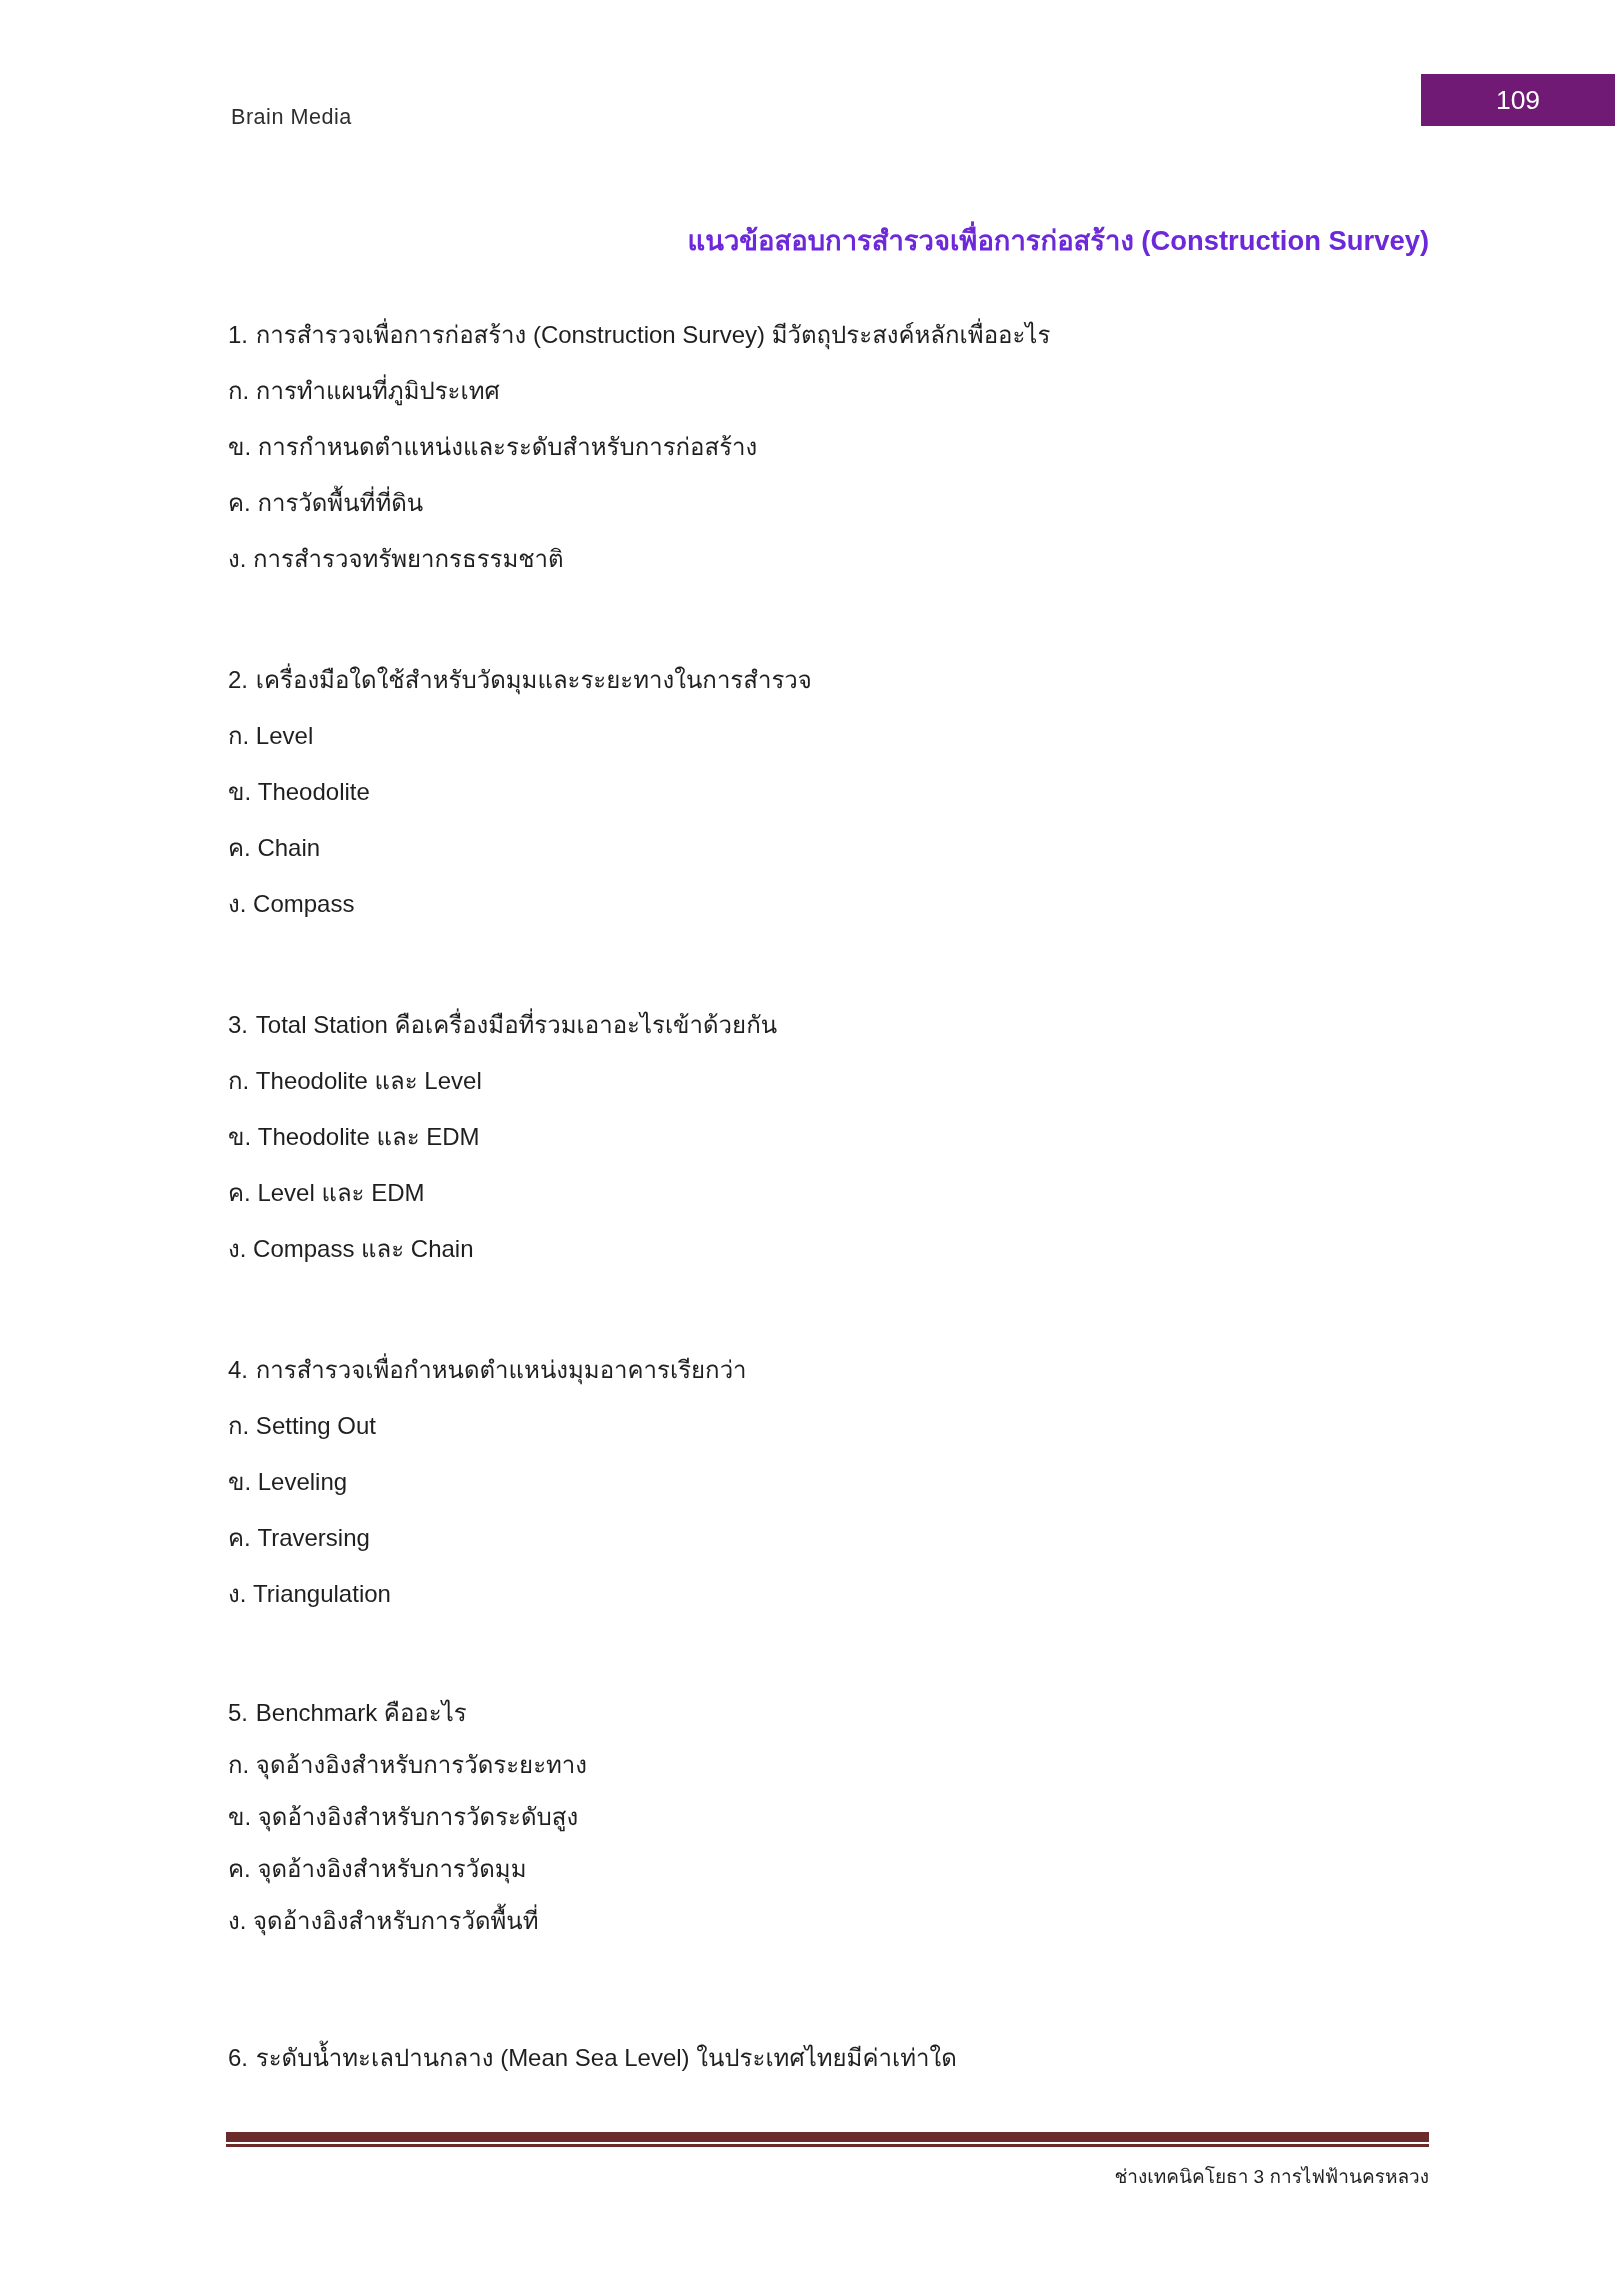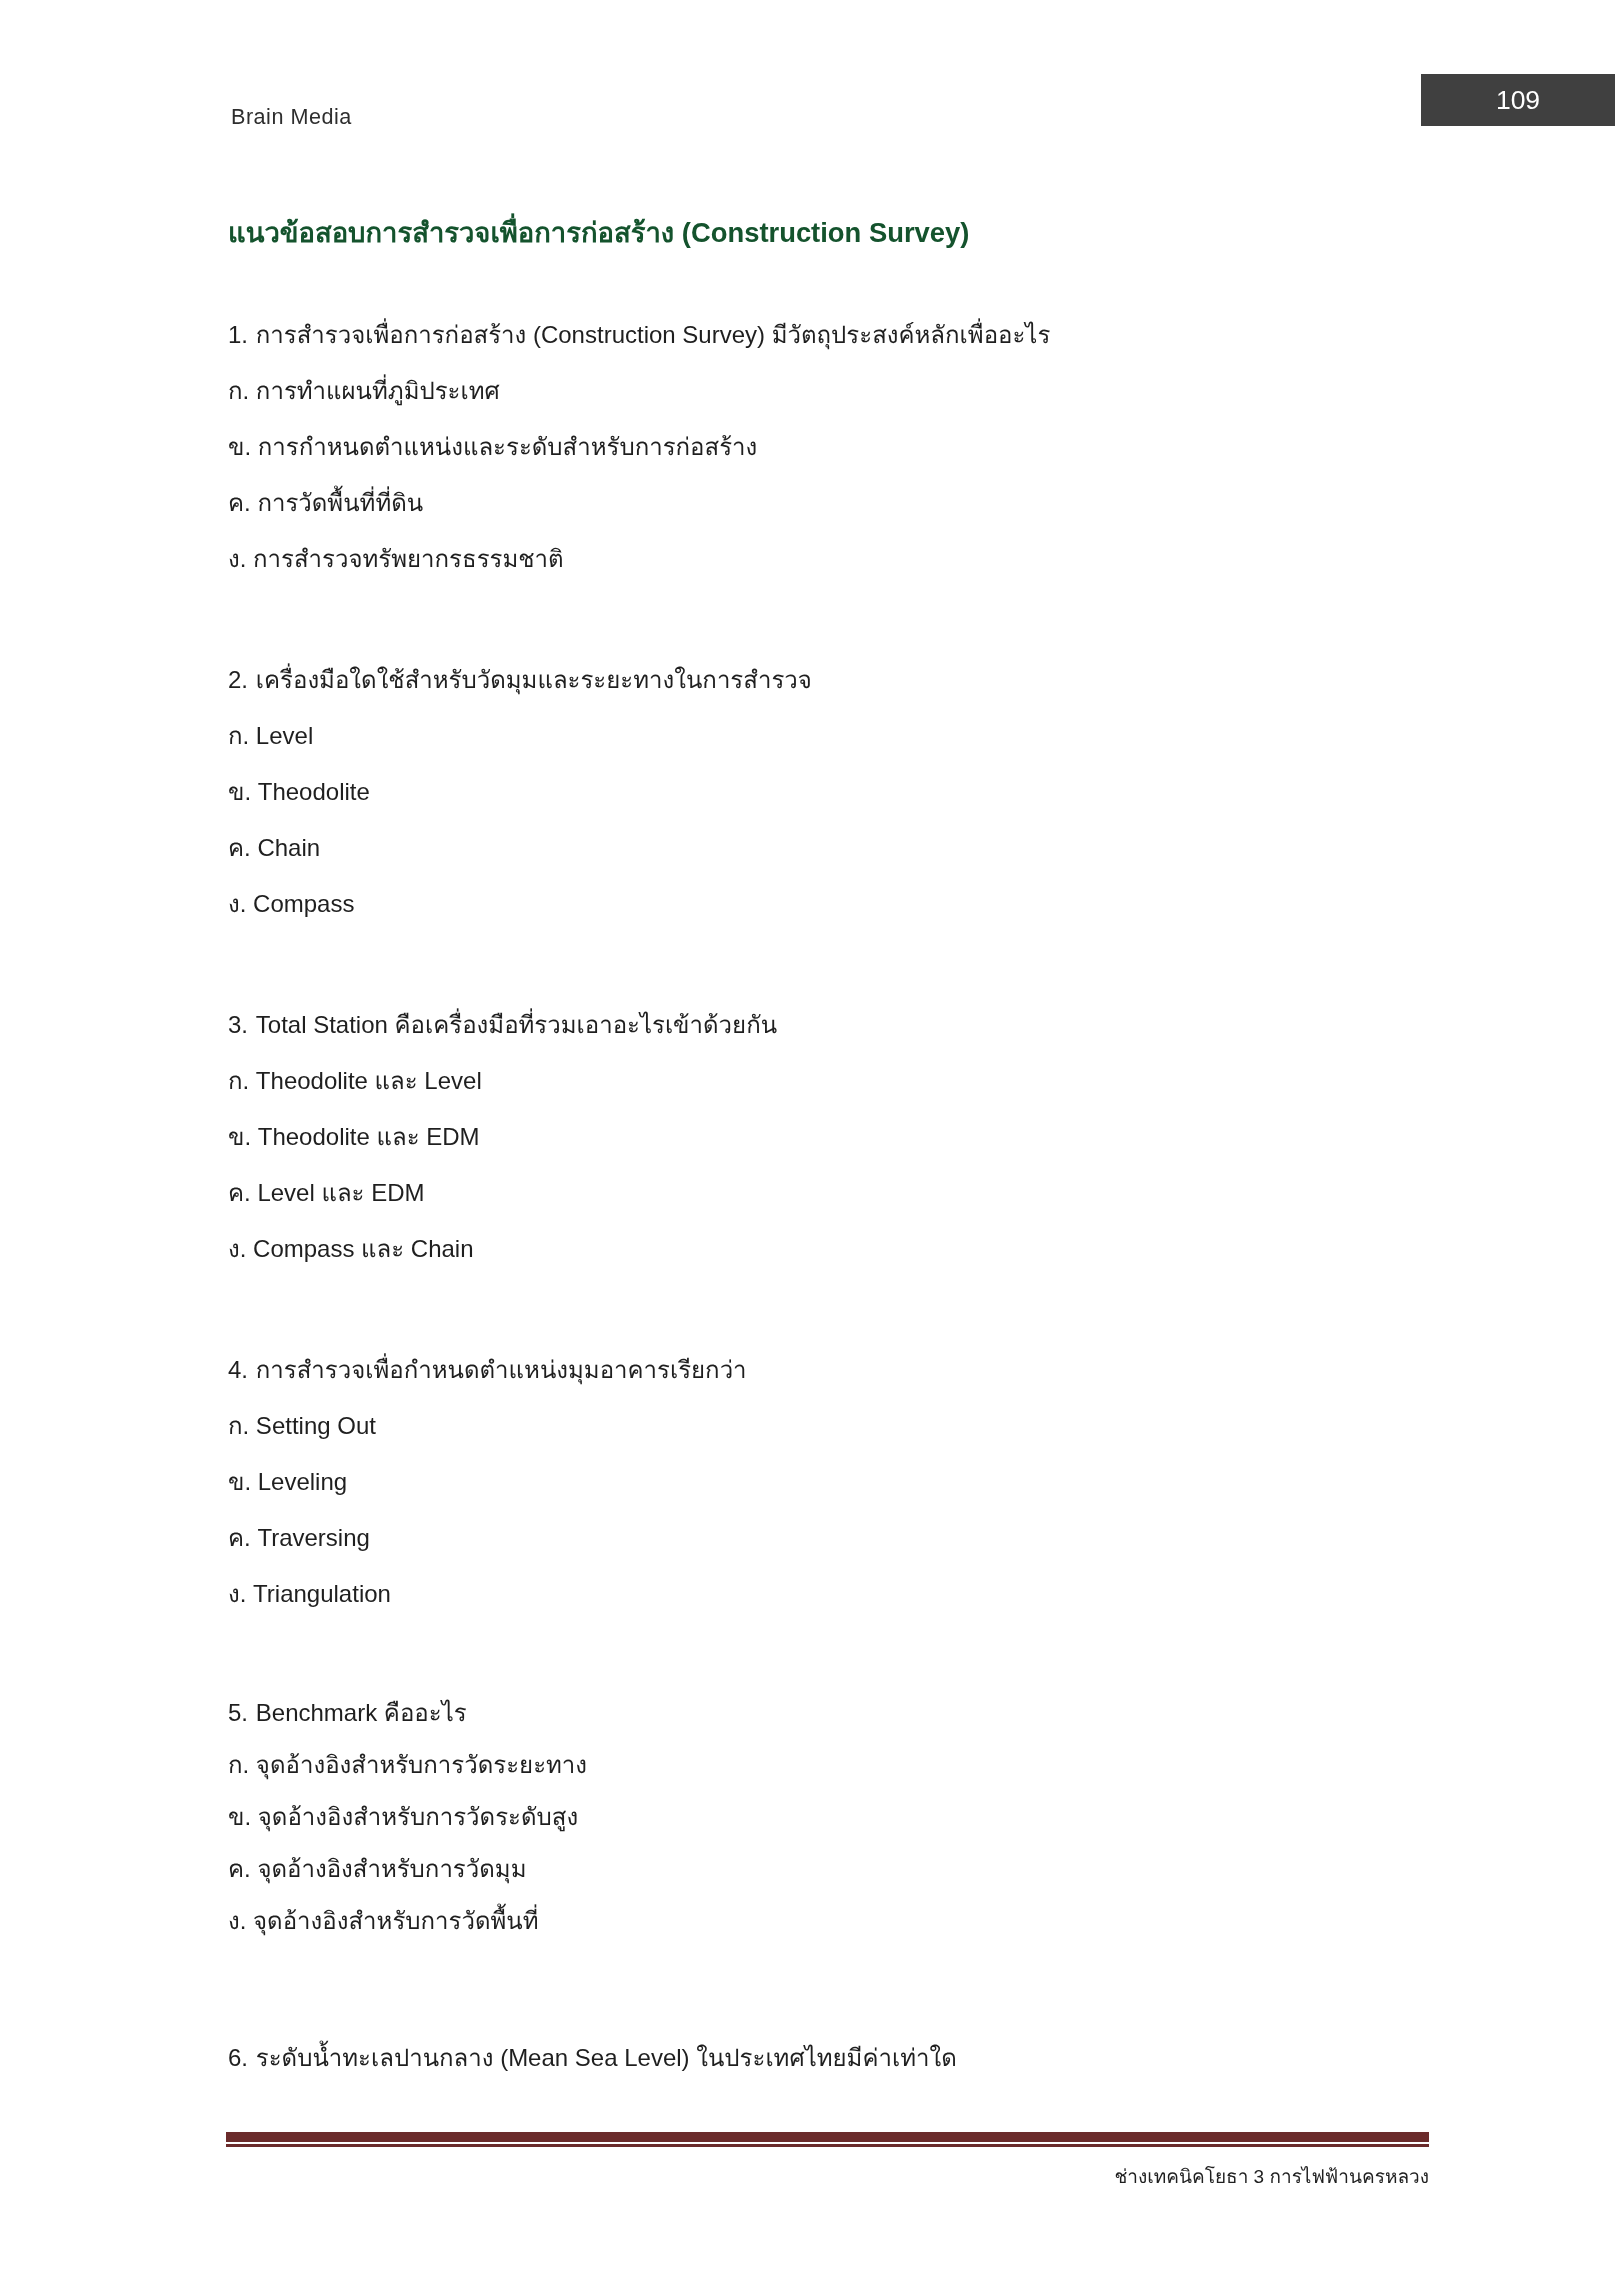--- a/index.html
+++ b/index.html
@@ -23,42 +23,42 @@
     font-size: 21.6px;
     color: #2e2e2e;
     letter-spacing: 0.5px;
   }
   .page-badge {
     position: absolute;
     left: 1421px;
     top: 74px;
     width: 194px;
     height: 52px;
-    background: #404040;
+    background: #701a75;
     color: #ffffff;
     font-size: 26.5px;
     display: flex;
     align-items: center;
     justify-content: center;
   }
   .content {
     position: absolute;
     left: 228px;
     top: 0;
     width: 1201px;
   }
   .doc-title {
     position: absolute;
-    top: 212px;
+    top: 220px;
     width: 100%;
-    text-align: left;
+    text-align: right;
     font-size: 27.4px;
     font-weight: bold;
     line-height: 41px;
-    color: #14532d;
+    color: #6d28d9;
   }
   .questions {
     position: absolute;
     top: 307px;
     width: 100%;
   }
   .qblock { margin: 0; }
   .qblock .line {
     line-height: 56px;
     font-size: 24px;

